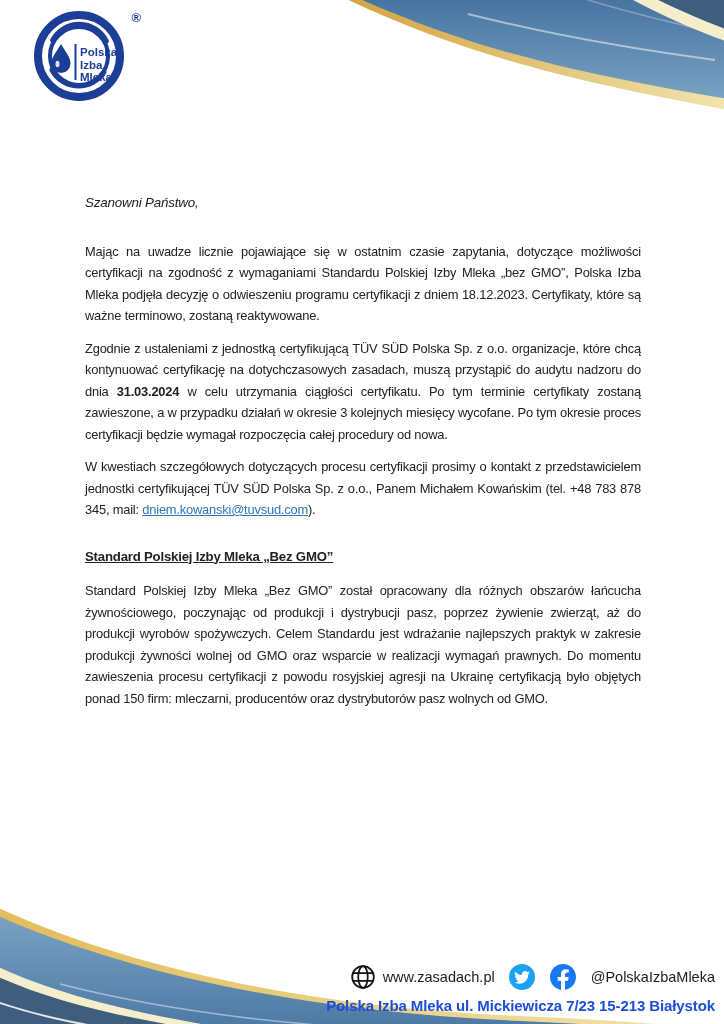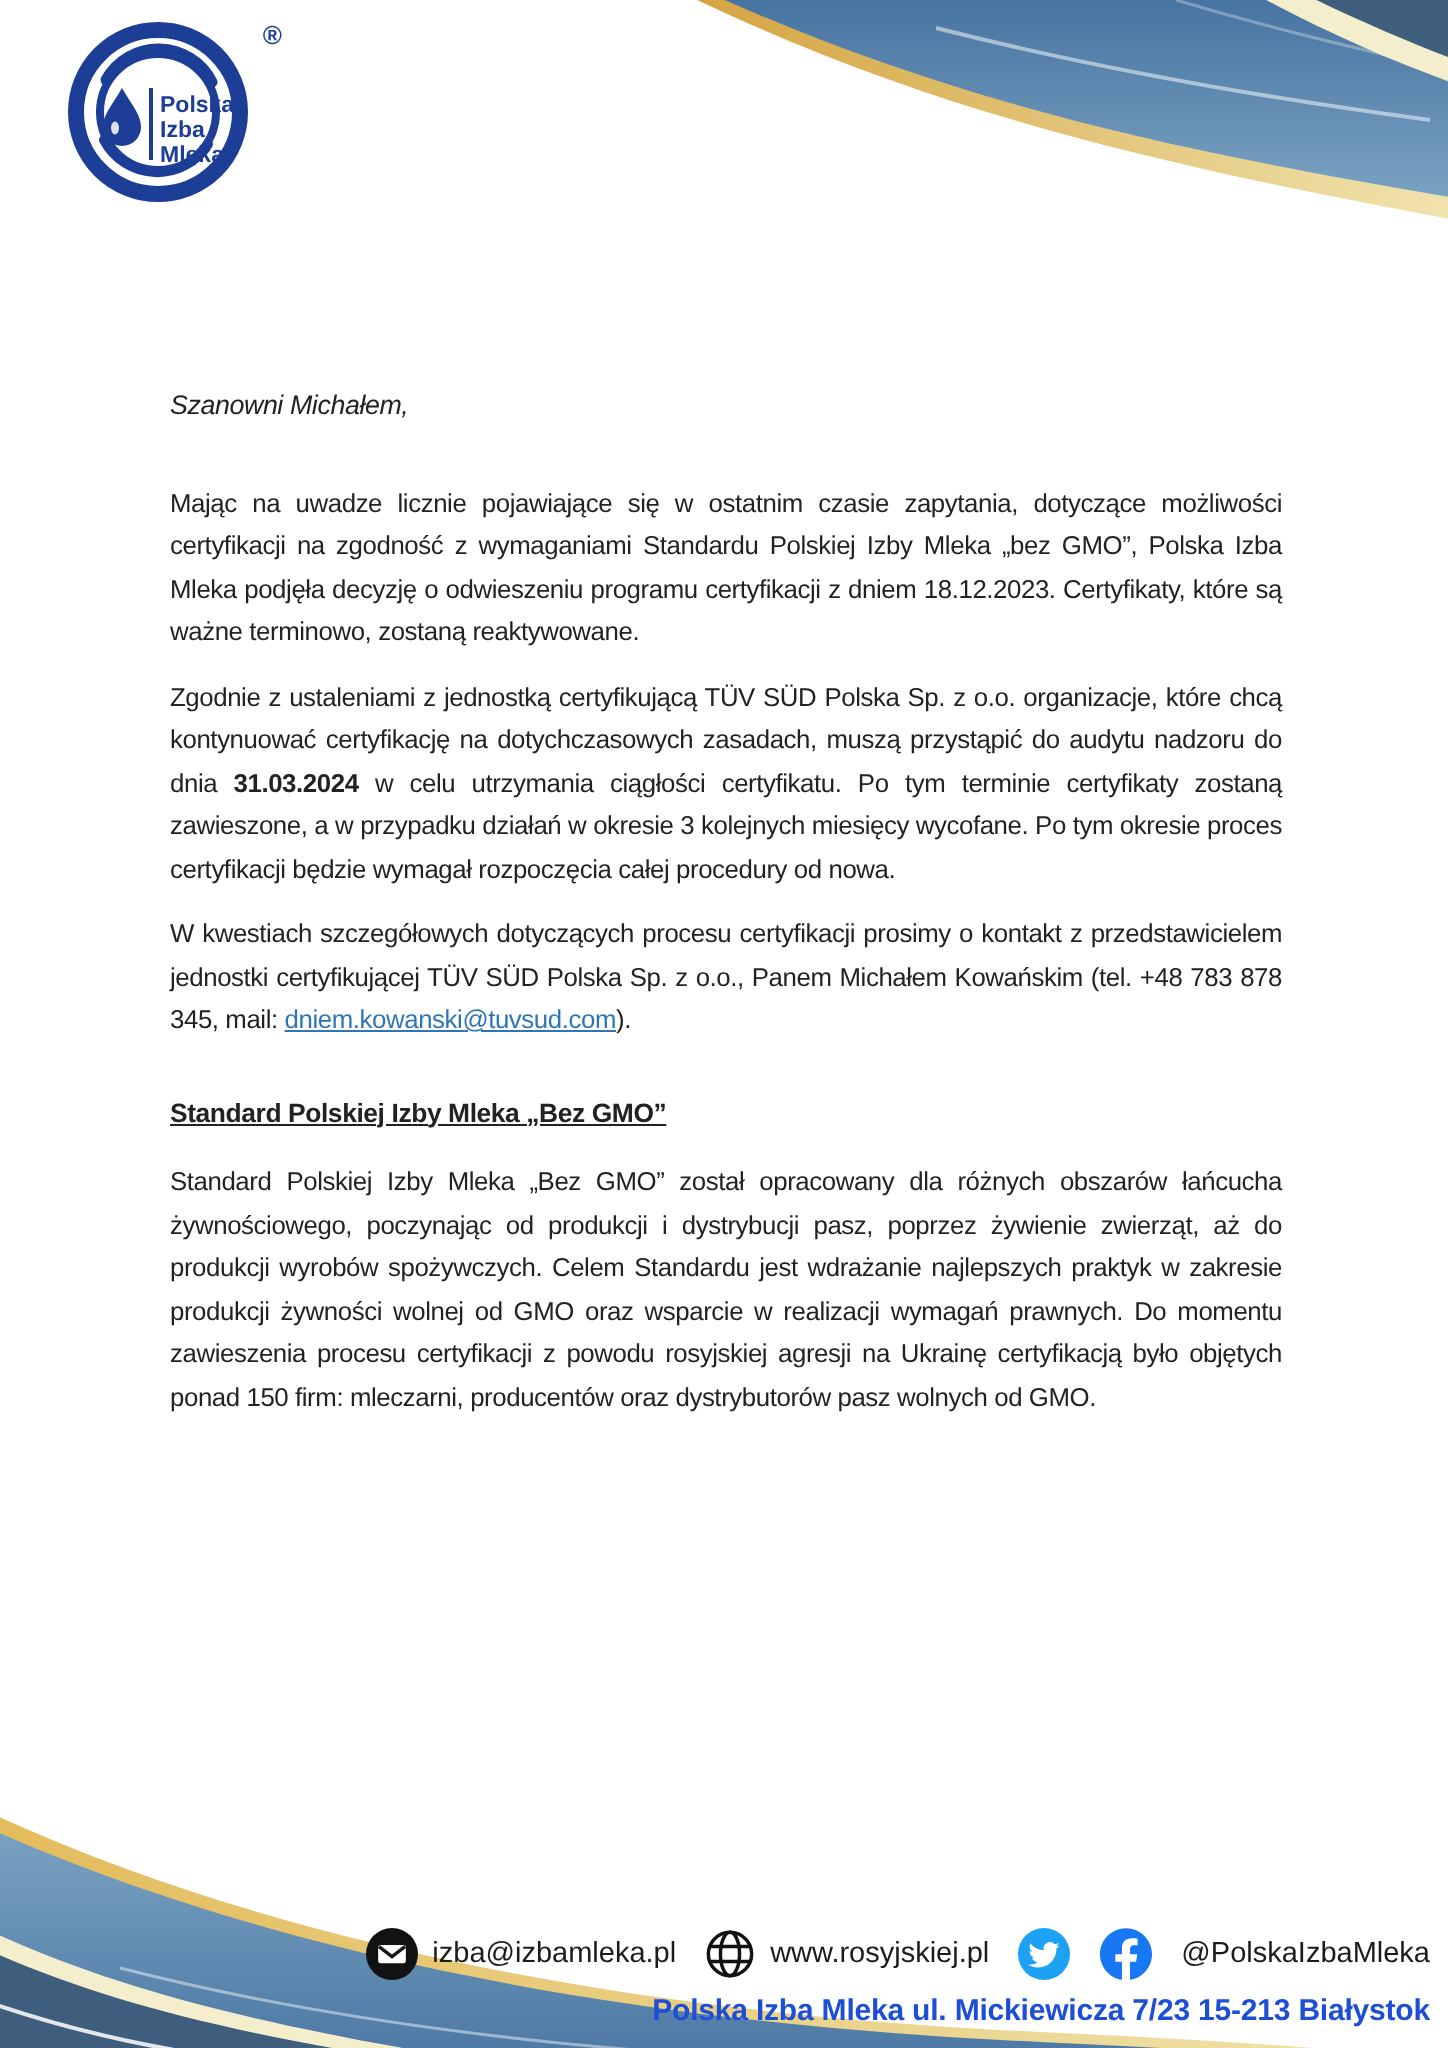--- a/index.html
+++ b/index.html
@@ -103,52 +103,44 @@
       <ellipse cx="24.5" cy="58" rx="2" ry="3.2" fill="#ffffff" opacity="0.85"></ellipse>
       <rect x="41.5" y="38" width="2" height="36" fill="var(--navy)"></rect>
       <text x="47" y="50" font-size="11.5" font-weight="bold" fill="var(--navy)" font-family="Liberation Sans, DejaVu Sans, sans-serif">Polska</text>
       <text x="47" y="62.5" font-size="11.5" font-weight="bold" fill="var(--navy)" font-family="Liberation Sans, DejaVu Sans, sans-serif">Izba</text>
       <text x="47" y="75" font-size="11.5" font-weight="bold" fill="var(--navy)" font-family="Liberation Sans, DejaVu Sans, sans-serif">Mleka</text>
     </svg>
     <span class="reg">®</span>
   </div>
 
   <main class="letter">
-    <p class="greeting">Szanowni Michałem,</p>
+    <p class="greeting">Szanowni Państwo,</p>
 
     <p><span>Mając na uwadze licznie pojawiające się w ostatnim czasie zapytania, dotyczące możliwości certyfikacji na zgodność z wymaganiami Standardu Polskiej Izby Mleka „bez GMO”, Polska Izba Mleka podjęła decyzję o odwieszeniu programu certyfikacji z dniem 18.12.2023. Certyfikaty, które są ważne terminowo, zostaną reaktywowane.</span></p>
 
     <p><span>Zgodnie z ustaleniami z jednostką certyfikującą TÜV SÜD Polska Sp. z o.o. organizacje, które chcą kontynuować certyfikację na dotychczasowych zasadach, muszą przystąpić do audytu nadzoru do dnia </span><span class="bold-u">31.03.2024</span><span> w celu utrzymania ciągłości certyfikatu. Po tym terminie certyfikaty zostaną zawieszone, a w przypadku działań w okresie 3 kolejnych miesięcy wycofane. Po tym okresie proces certyfikacji będzie wymagał rozpoczęcia całej procedury od nowa.</span></p>
 
     <p><span>W kwestiach szczegółowych dotyczących procesu certyfikacji prosimy o kontakt z przedstawicielem jednostki certyfikującej TÜV SÜD Polska Sp. z o.o., Panem Michałem Kowańskim (tel. +48 783 878 345, mail: </span><a class="mail-link">dniem.kowanski@tuvsud.com</a><span>).</span></p>
 
     <p class="heading">Standard Polskiej Izby Mleka „Bez GMO”</p>
 
     <p><span>Standard Polskiej Izby Mleka „Bez GMO” został opracowany dla różnych obszarów łańcucha żywnościowego, poczynając od produkcji i dystrybucji pasz, poprzez żywienie zwierząt, aż do produkcji wyrobów spożywczych. Celem Standardu jest wdrażanie najlepszych praktyk w zakresie produkcji żywności wolnej od GMO oraz wsparcie w realizacji wymagań prawnych. Do momentu zawieszenia procesu certyfikacji z powodu rosyjskiej agresji na Ukrainę certyfikacją było objętych ponad 150 firm: mleczarni, producentów oraz dystrybutorów pasz wolnych od GMO.</span></p>
   </main>
 
   <footer class="footer">
     <div class="contact-row">
       <span class="c-item">
         <svg class="c-icon" viewBox="0 0 24 24">
-          <circle cx="12" cy="12" r="12" fill="#121212"></circle>
-          <rect x="5.6" y="7.9" width="12.8" height="8.4" rx="1.3" fill="#ffffff"></rect>
-          <path d="M6,8.6 L12,13.2 L18,8.6" fill="none" stroke="#121212" stroke-width="1.5"></path>
-        </svg>
-        <span>izba@izbamleka.pl</span>
-      </span>
-      <span class="c-item">
-        <svg class="c-icon" viewBox="0 0 24 24">
           <g fill="none" stroke="#121212" stroke-width="1.6">
             <circle cx="12" cy="12" r="10"></circle>
             <ellipse cx="12" cy="12" rx="4.4" ry="10"></ellipse>
             <path d="M2.5,8.5 H21.5 M2.5,15.5 H21.5"></path>
           </g>
         </svg>
-        <span>www.rosyjskiej.pl</span>
+        <span>www.zasadach.pl</span>
       </span>
       <span class="c-item socials">
         <svg class="c-icon" viewBox="0 0 24 24">
           <circle cx="12" cy="12" r="12" fill="var(--twitter)"></circle>
           <g transform="translate(4.8,5.2) scale(0.6)">
             <path fill="#ffffff" d="M23.953 4.57a10 10 0 01-2.825.775 4.958 4.958 0 002.163-2.723c-.951.555-2.005.959-3.127 1.184a4.92 4.92 0 00-8.384 4.482C7.69 8.095 4.067 6.13 1.64 3.162a4.822 4.822 0 00-.666 2.475c0 1.71.87 3.213 2.188 4.096a4.904 4.904 0 01-2.228-.616v.06a4.923 4.923 0 003.946 4.827 4.996 4.996 0 01-2.212.085 4.936 4.936 0 004.604 3.417 9.867 9.867 0 01-6.102 2.105c-.39 0-.779-.023-1.17-.067a13.995 13.995 0 007.557 2.209c9.053 0 13.998-7.496 13.998-13.985 0-.21 0-.42-.015-.63A9.935 9.935 0 0024 4.59z"></path>
           </g>
         </svg>
         <svg class="c-icon" viewBox="0 0 24 24">
           <circle cx="12" cy="12" r="11" fill="#ffffff"></circle>

